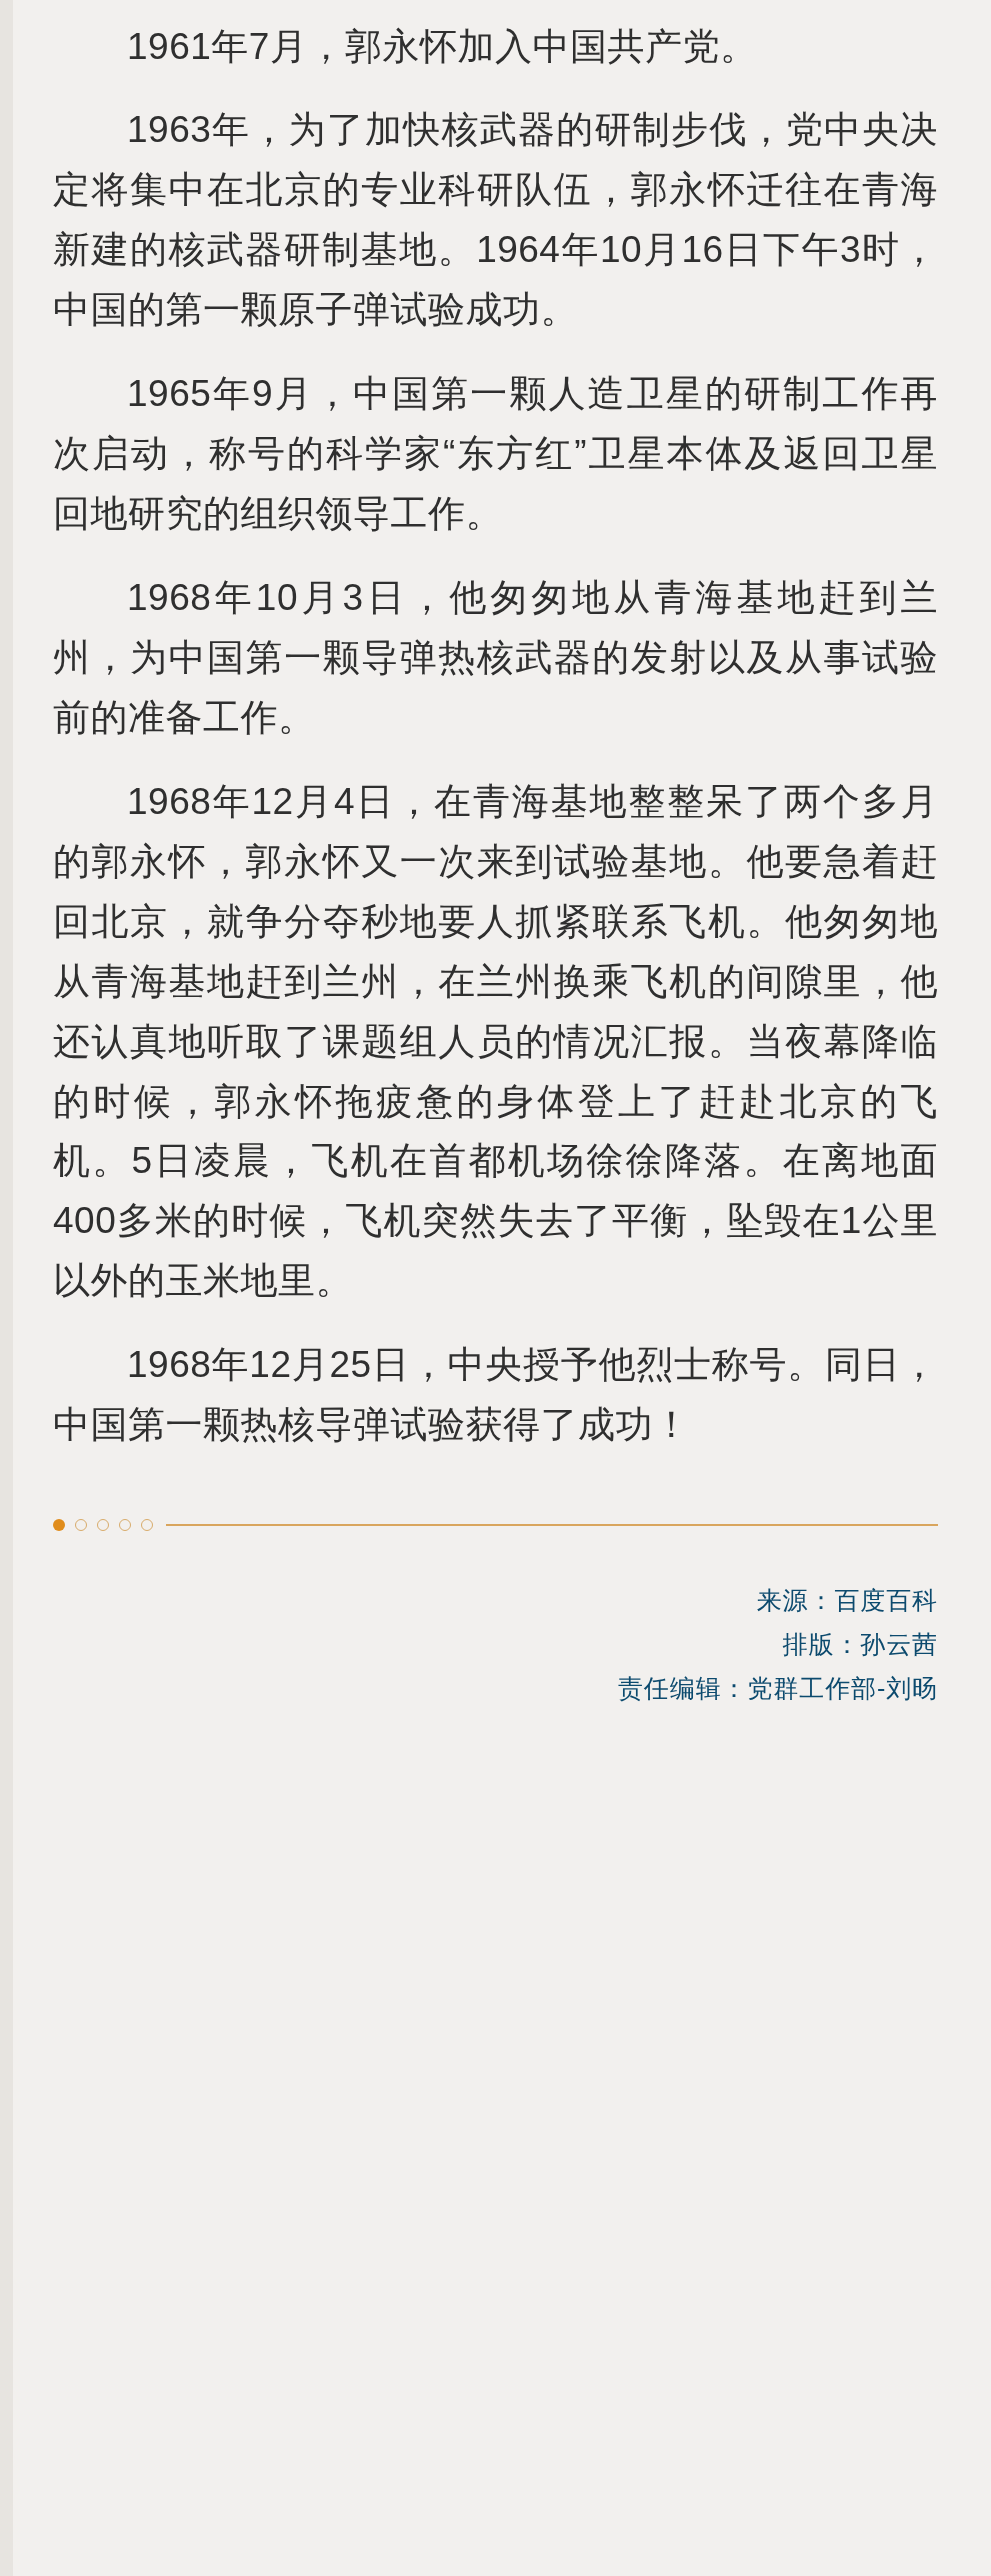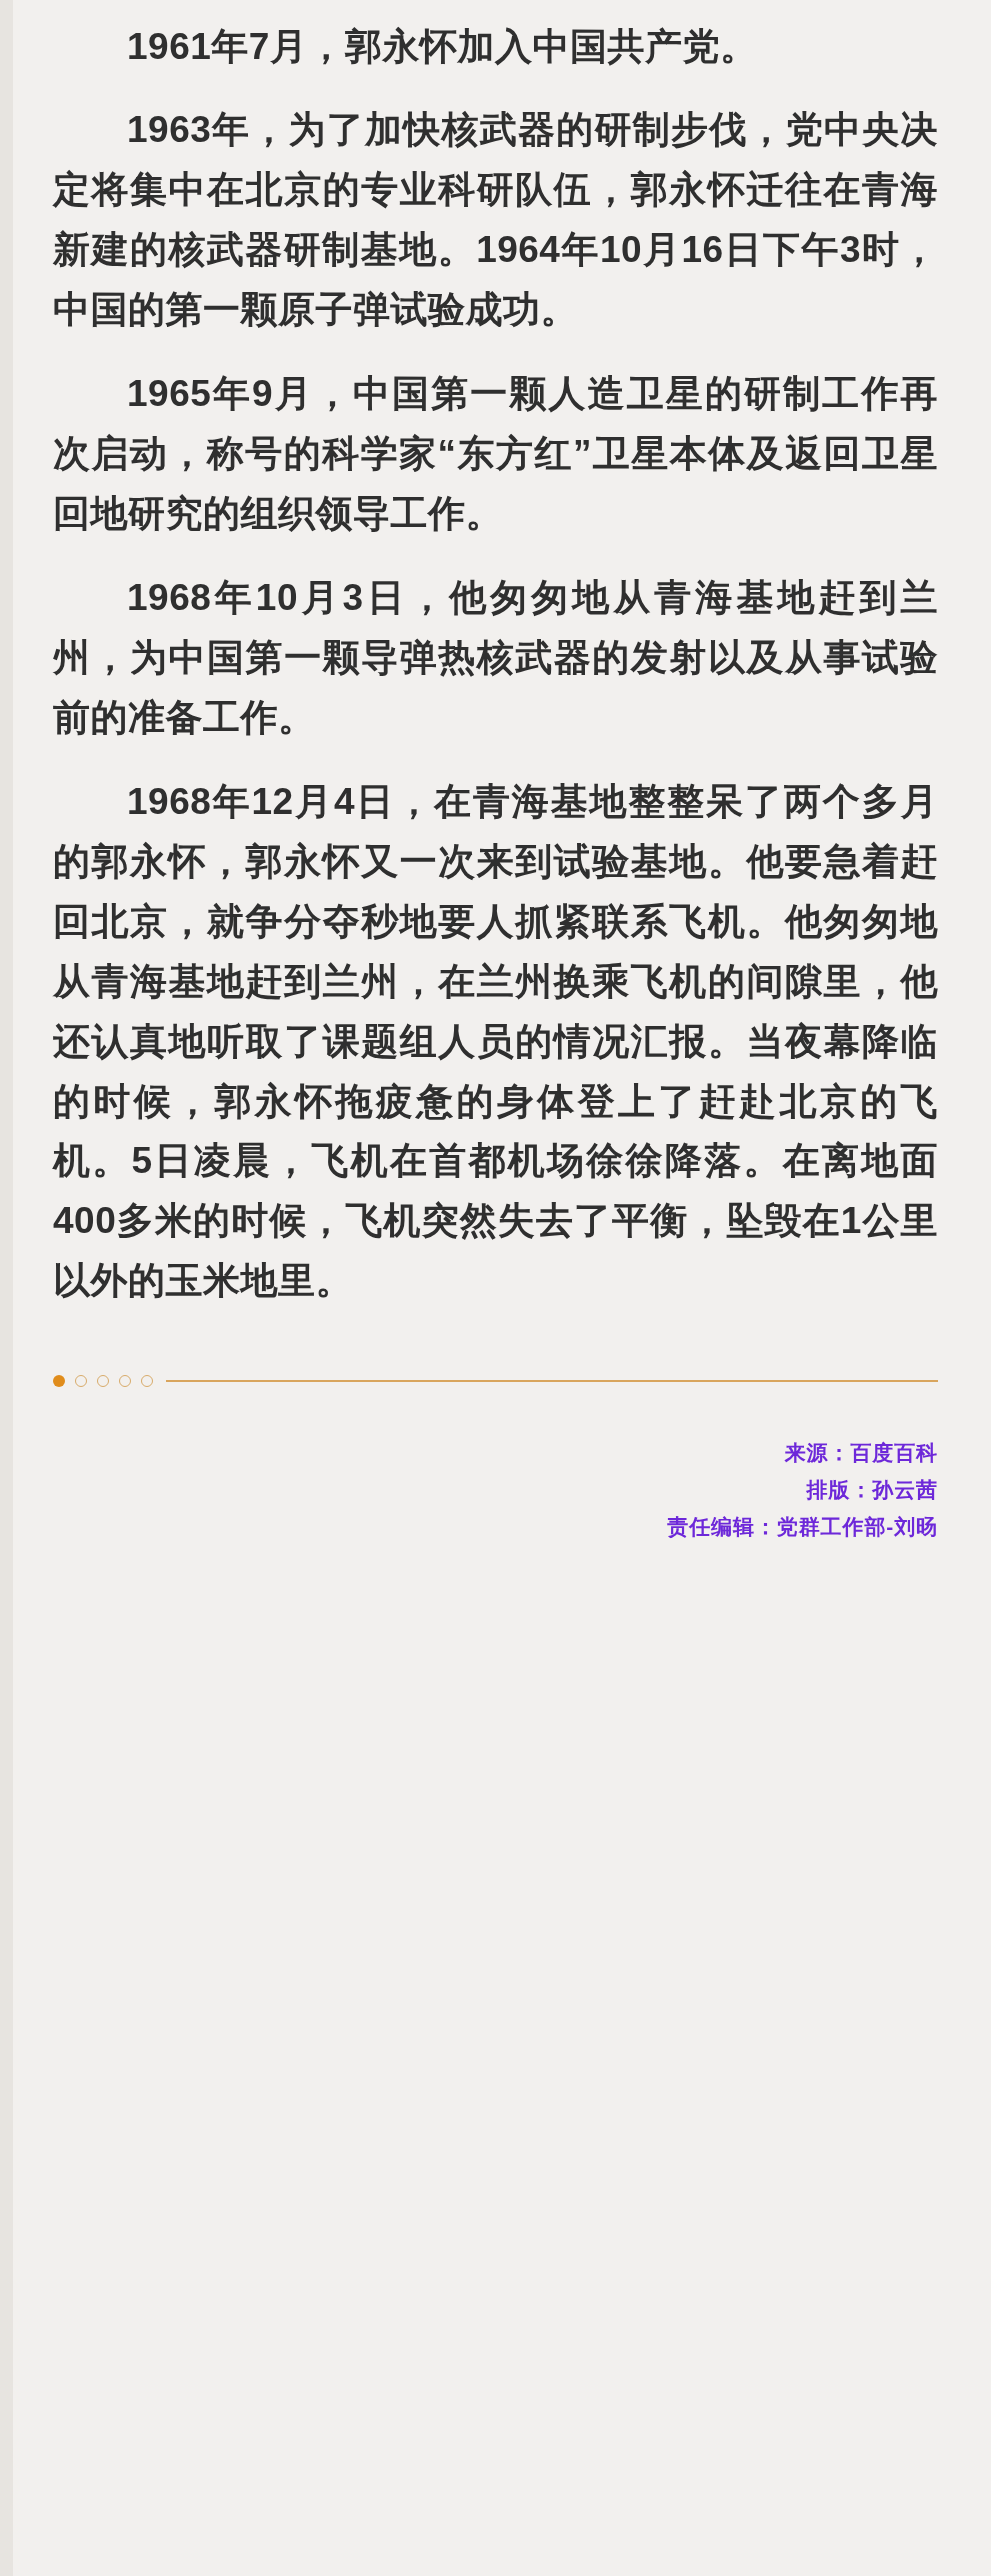--- a/index.html
+++ b/index.html
@@ -12,21 +12,20 @@
     min-height: 2576px;
     font-family: "Liberation Sans", "DejaVu Sans", sans-serif;
   }
   .page {
     position: relative;
     width: 991px;
     min-height: 2576px;
     background: #f2f0ee;
     box-sizing: border-box;
     padding: 0 53px 0 53px;
-    font-weight: bold;
   }
   .left-rail {
     position: absolute;
     left: 0;
     top: 0;
     bottom: 0;
     width: 13px;
     background: #e7e4e0;
   }
   .article {
@@ -71,38 +70,39 @@
     flex: 1;
     height: 1.8px;
     background: #d9a55d;
   }
   .credits {
     margin-top: 48px;
     padding-bottom: 110px;
     text-align: right;
   }
   .credit-line {
-    font-size: 21px;
-    color: #6d28d9;
+    font-size: 25px;
+    color: #0c4a6e;
     line-height: 1.75;
     letter-spacing: 0.9px;
   }
 </style>
 </head>
 <body>
 
 <div class="page">
   <div class="left-rail"></div>
 
   <div class="article">
     <p class="para">1961年7月，郭永怀加入中国共产党。</p>
     <p class="para">1963年，为了加快核武器的研制步伐，党中央决定将集中在北京的专业科研队伍，郭永怀迁往在青海新建的核武器研制基地。1964年10月16日下午3时，中国的第一颗原子弹试验成功。</p>
     <p class="para">1965年9月，中国第一颗人造卫星的研制工作再次启动，称号的科学家“东方红”卫星本体及返回卫星回地研究的组织领导工作。</p>
     <p class="para">1968年10月3日，他匆匆地从青海基地赶到兰州，为中国第一颗导弹热核武器的发射以及从事试验前的准备工作。</p>
     <p class="para">1968年12月4日，在青海基地整整呆了两个多月的郭永怀，郭永怀又一次来到试验基地。他要急着赶回北京，就争分夺秒地要人抓紧联系飞机。他匆匆地从青海基地赶到兰州，在兰州换乘飞机的间隙里，他还认真地听取了课题组人员的情况汇报。当夜幕降临的时候，郭永怀拖疲惫的身体登上了赶赴北京的飞机。5日凌晨，飞机在首都机场徐徐降落。在离地面400多米的时候，飞机突然失去了平衡，坠毁在1公里以外的玉米地里。</p>
+    <p class="para">1968年12月25日，中央授予他烈士称号。同日，中国第一颗热核导弹试验获得了成功！</p>
   </div>
 
   <div class="divider-block">
     <div class="dots">
       <span class="dot filled"></span>
       <span class="dot hollow"></span>
       <span class="dot hollow"></span>
       <span class="dot hollow"></span>
       <span class="dot hollow"></span>
     </div>

